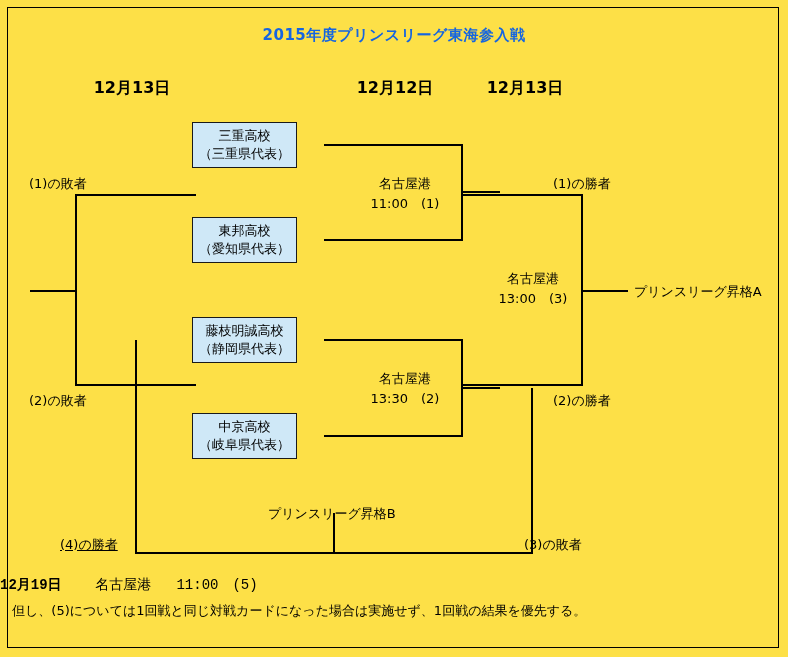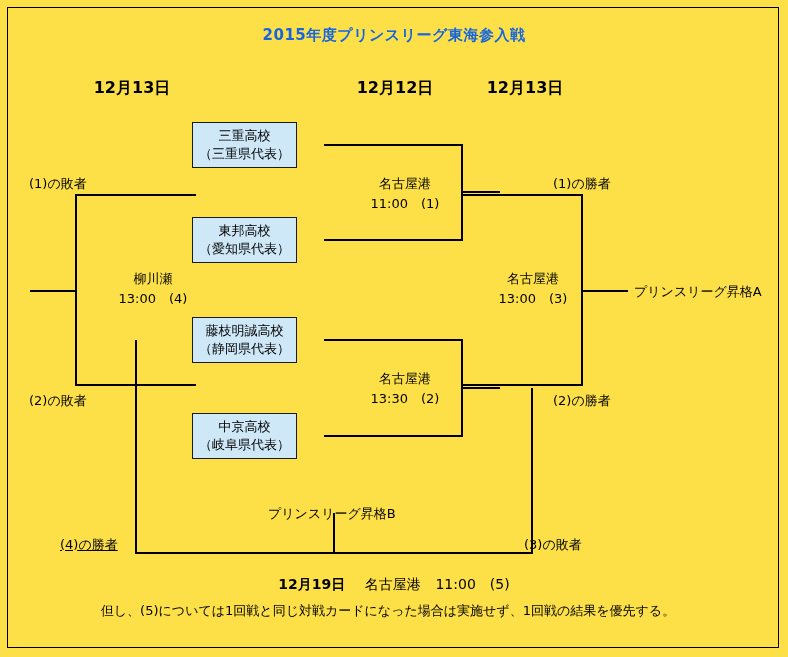--- a/index.html
+++ b/index.html
@@ -84,30 +84,29 @@
     white-space: nowrap;
   }
   .promo-label {
     font-size: 13px;
     color: #000000;
     white-space: nowrap;
   }
   .footer-main {
     width: 788px;
     left: 0;
-    text-align: center;
     font-size: 14px;
     font-weight: bold;
     color: #000000;
     white-space: nowrap;
+    font-family: Liberation Mono, monospace;
   }
   .footer-note {
     width: 772px;
-    left: 2px;
-    text-align: center;
+    left: 12px;
     font-size: 13px;
     color: #000000;
     white-space: nowrap;
   }
   .fm-place { font-weight: bold; }
   .fm-time { font-weight: normal; }
 </style>
 </head>
 <body>
 
@@ -169,24 +168,20 @@
   <div class="abs match-label" style="left:330px; top:369px;">
     <div>名古屋港</div>
     <div>13:30　(2)</div>
   </div>
 
   <div class="abs match-label" style="left:458px; top:269px;">
     <div>名古屋港</div>
     <div>13:00　(3)</div>
   </div>
 
-  <div class="abs match-label" style="left:78px; top:269px;">
-    <div>柳川瀬</div>
-    <div>13:00　(4)</div>
-  </div>
 
   <div class="abs side-label" style="left:29px; top:175px;">(1)の敗者</div>
   <div class="abs side-label" style="left:29px; top:392px;">(2)の敗者</div>
   <div class="abs side-label" style="left:553px; top:175px;">(1)の勝者</div>
   <div class="abs side-label" style="left:553px; top:392px;">(2)の勝者</div>
   <div class="abs side-label" style="left:60px; top:536px;text-decoration:underline;">(4)の勝者</div>
   <div class="abs side-label" style="left:524px; top:536px;">(3)の敗者</div>
 
   <div class="abs promo-label" style="left:268px; top:505px;">プリンスリーグ昇格B</div>
   <div class="abs promo-label" style="left:634px; top:283px;">プリンスリーグ昇格A</div>

